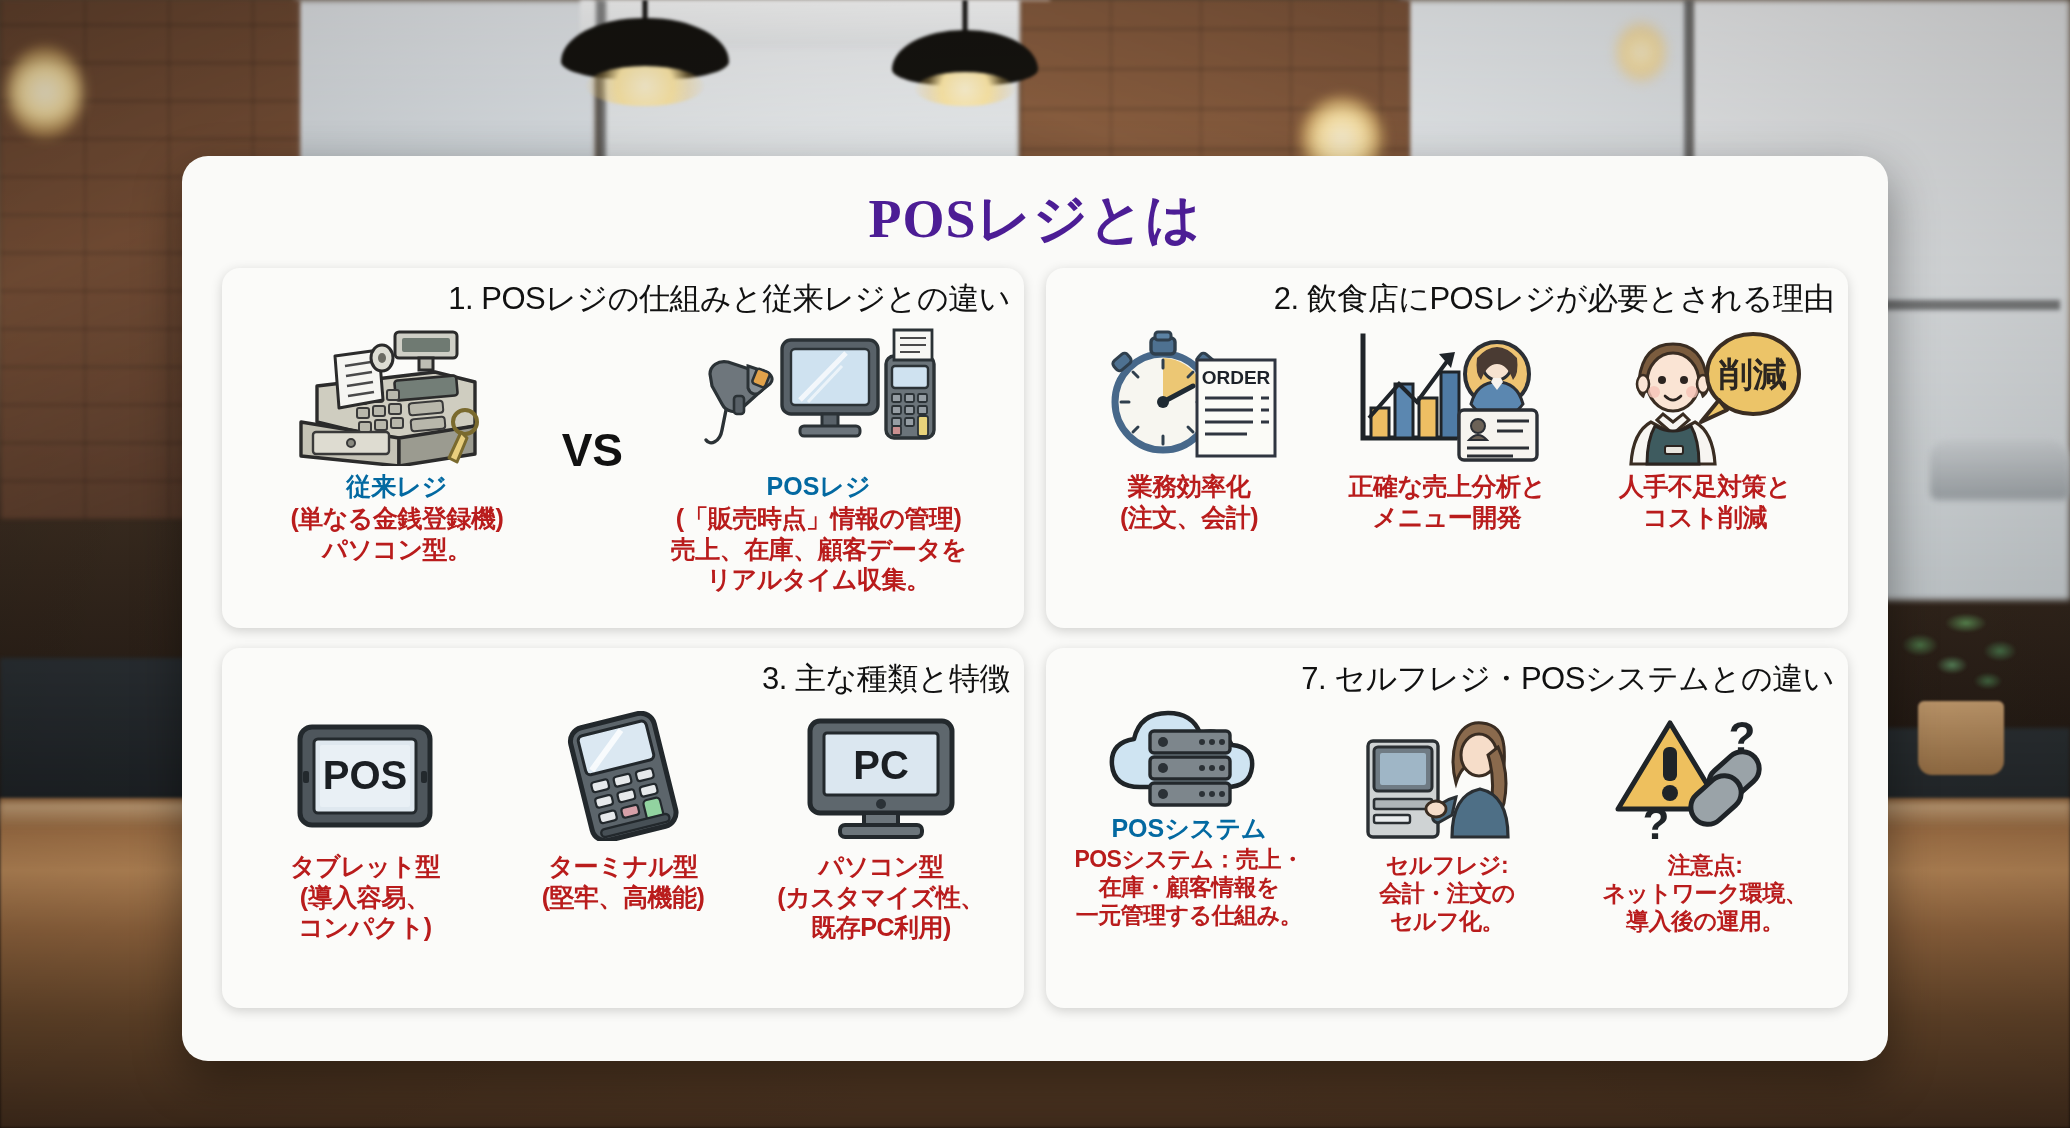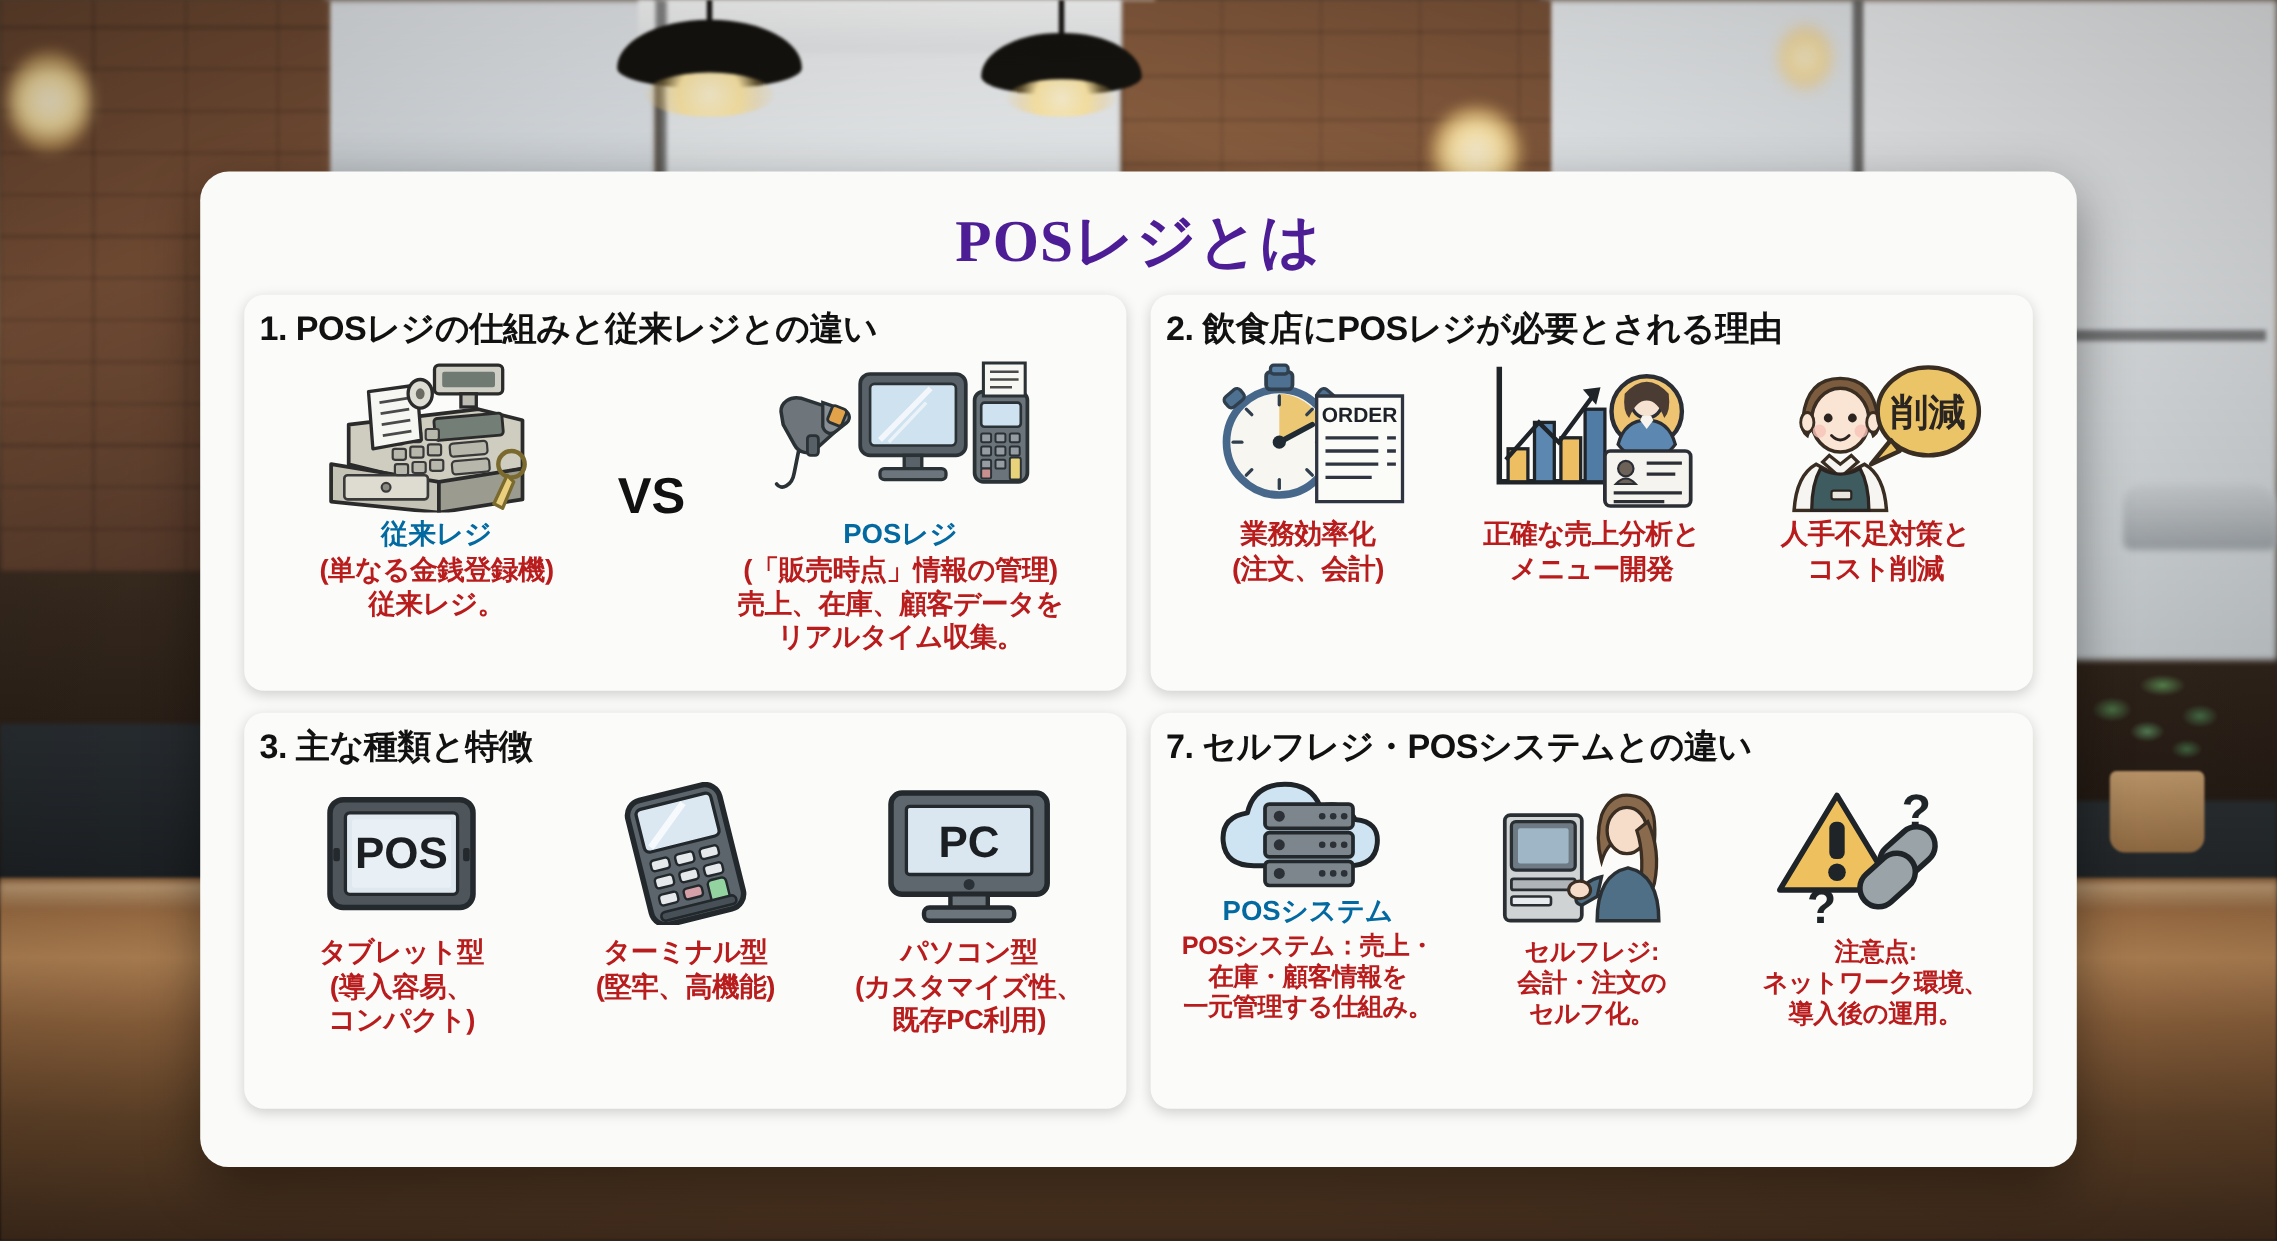--- a/index.html
+++ b/index.html
@@ -150,23 +150,23 @@
   .panel {
     background: #fbfbf9;
     border-radius: 18px;
     box-shadow: 0 3px 12px rgba(0,0,0,.17);
     padding: 12px 14px 10px 14px;
     display: flex;
     flex-direction: column;
     overflow: hidden;
   }
   .panel-title {
-    text-align: left;
+    text-align: right;
     font-size: 31px;
-    font-weight: 700;
+    font-weight: 400;
     color: #111;
     letter-spacing: -.5px;
     line-height: 1.2;
     margin-bottom: 4px;
     white-space: nowrap;
   }
   .panel-body {
     flex: 1;
     display: flex;
     justify-content: space-around;
@@ -299,21 +299,21 @@
               </g>
               <ellipse cx="95" cy="32" rx="11" ry="13" fill="#ddddd4" stroke="#2b2b2b" stroke-width="3"></ellipse>
               <ellipse cx="95" cy="32" rx="4" ry="5" fill="#6b6b63"></ellipse>
 
               <circle cx="178" cy="96" r="12" fill="none" stroke="#7a6a2e" stroke-width="4"></circle>
               <path d="M174 106 L162 132 L170 136 L180 112 Z" fill="#e9cf7e" stroke="#7a6a2e" stroke-width="3" stroke-linejoin="round"></path>
             </svg>
           </div>
           <div class="sublabel">従来レジ</div>
           <div class="caption">(単なる金銭登録機)
-従来レジ。</div>
+パソコン型。</div>
         </div>
 
         <div class="vs-text">VS</div>
 
         <div class="p1-right" style="flex:1.25;">
           <div class="art">
             <svg width="246" height="140" viewBox="0 0 246 140">
 
               <path d="M14 48 C14 40 22 34 32 36 L62 46 C70 49 72 58 66 64 L46 82 C40 88 30 86 26 78 L16 60 Z" fill="#6e767c" stroke="#2b3236" stroke-width="3.2" stroke-linejoin="round"></path>
               <path d="M52 40 L70 46 C76 48 78 54 74 58 L64 66 C60 70 54 68 52 62 Z" fill="#878f95" stroke="#2b3236" stroke-width="3"></path>

